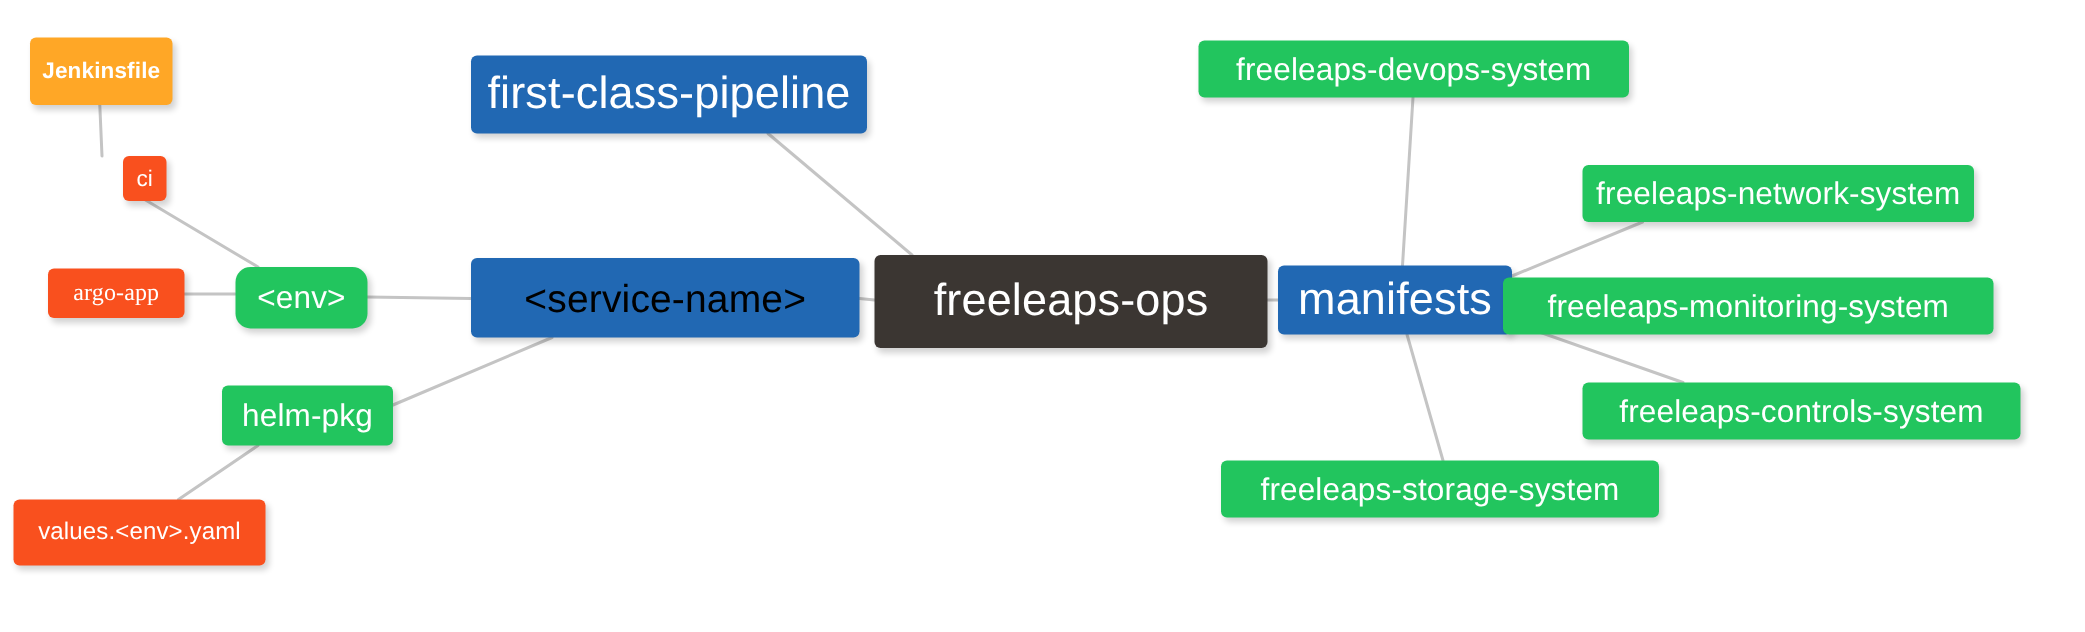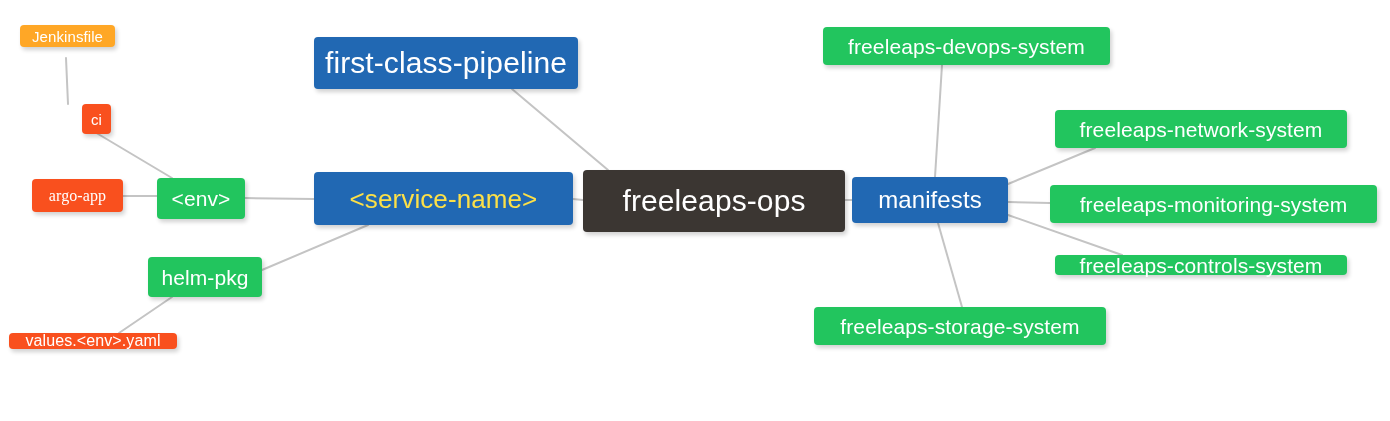--- a/index.html
+++ b/index.html
@@ -62,56 +62,56 @@
       <line x1="935" y1="177" x2="942" y2="65" stroke="#c4c4c4" stroke-width="2" stroke-linecap="round"></line>
       <line x1="1008" y1="184" x2="1095" y2="148" stroke="#c4c4c4" stroke-width="2" stroke-linecap="round"></line>
       <line x1="1008" y1="202" x2="1050" y2="203" stroke="#c4c4c4" stroke-width="2" stroke-linecap="round"></line>
       <line x1="1008" y1="215" x2="1122" y2="255" stroke="#c4c4c4" stroke-width="2" stroke-linecap="round"></line>
       <line x1="938" y1="223" x2="962" y2="307" stroke="#c4c4c4" stroke-width="2" stroke-linecap="round"></line>
     </svg>
   <div id="node-layer">
       <div class="node" style="left: 583px; top: 170px; width: 262px; height: 62px; background: rgb(59, 54, 50); font-size: 30px; color: rgb(255, 255, 255);">
         <span class="node-label">freeleaps-ops</span>
       </div>
-      <div class="node" style="left: 314px; top: 172px; width: 259px; height: 53px; background: rgb(33, 104, 179); font-size: 26px; color: #fde047;">
+      <div class="node" style="left: 314px; top: 172px; width: 259px; height: 53px; background: rgb(33, 104, 179); font-size: 26px; color: #000000;">
         <span class="node-label">&lt;service-name&gt;</span>
       </div>
-      <div class="node" style="left: 852px; top: 177px; width: 156px; height: 46px; background: rgb(33, 104, 179); font-size: 24px; color: rgb(255, 255, 255);">
+      <div class="node" style="left: 852px; top: 177px; width: 156px; height: 46px; background: rgb(33, 104, 179); font-size: 30px; color: rgb(255, 255, 255);">
         <span class="node-label">manifests</span>
       </div>
       <div class="node" style="left: 314px; top: 37px; width: 264px; height: 52px; background: rgb(33, 104, 179); font-size: 30px; color: rgb(255, 255, 255);">
         <span class="node-label">first-class-pipeline</span>
       </div>
-      <div class="node" style="left: 157px; top: 178px; width: 88px; height: 41px; background: rgb(34, 197, 94); font-size: 21px; color: rgb(255, 255, 255);">
+      <div class="node" style="left: 157px; top: 178px; width: 88px; height: 41px; background: rgb(34, 197, 94); font-size: 21px; color: rgb(255, 255, 255); border-radius: 10px;">
         <span class="node-label">&lt;env&gt;</span>
       </div>
       <div class="node" style="left: 148px; top: 257px; width: 114px; height: 40px; background: rgb(34, 197, 94); font-size: 21px; color: rgb(255, 255, 255);">
         <span class="node-label">helm-pkg</span>
       </div>
-      <div class="node" style="left: 9px; top: 333px; width: 168px; height: 16px; background: rgb(249, 80, 30); font-size: 16px; color: rgb(255, 255, 255);">
+      <div class="node" style="left: 9px; top: 333px; width: 168px; height: 44px; background: rgb(249, 80, 30); font-size: 16px; color: rgb(255, 255, 255);">
         <span class="node-label">values.&lt;env&gt;.yaml</span>
       </div>
       <div class="node" style="left: 32px; top: 179px; width: 91px; height: 33px; background: rgb(249, 80, 30); font-size: 16px; color: rgb(255, 255, 255); font-family: Liberation Serif, serif;">
         <span class="node-label">argo-app</span>
       </div>
       <div class="node" style="left: 54px; top: 104px; width: 29px; height: 30px; background: rgb(249, 80, 30); font-size: 15px; color: rgb(255, 255, 255); margin-left: 28px;">
         <span class="node-label">ci</span>
       </div>
-      <div class="node" style="left: 20px; top: 25px; width: 95px; height: 22px; background: rgb(255, 167, 38); font-size: 15px; color: rgb(255, 255, 255);">
+      <div class="node" style="left: 20px; top: 25px; width: 95px; height: 45px; background: rgb(255, 167, 38); font-size: 15px; color: rgb(255, 255, 255); font-weight: bold;">
         <span class="node-label">Jenkinsfile</span>
       </div>
-      <div class="node" style="left: 799px; top: 27px; width: 287px; height: 38px; background: rgb(34, 197, 94); font-size: 21px; color: rgb(255, 255, 255); margin-left: 24px;">
+      <div class="node" style="left: 799px; top: 27px; width: 287px; height: 38px; background: rgb(34, 197, 94); font-size: 21px; color: rgb(255, 255, 255);">
         <span class="node-label">freeleaps-devops-system</span>
       </div>
-      <div class="node" style="left: 1055px; top: 110px; width: 292px; height: 38px; background: rgb(34, 197, 94); font-size: 21px; color: rgb(255, 255, 255);">
+      <div class="node" style="left: 1055px; top: 110px; width: 261px; height: 38px; background: rgb(34, 197, 94); font-size: 21px; color: rgb(255, 255, 255);">
         <span class="node-label">freeleaps-network-system</span>
       </div>
-      <div class="node" style="left: 1050px; top: 185px; width: 327px; height: 38px; background: rgb(34, 197, 94); font-size: 21px; color: rgb(255, 255, 255);">
+      <div class="node" style="left: 1002px; top: 185px; width: 327px; height: 38px; background: rgb(34, 197, 94); font-size: 21px; color: rgb(255, 255, 255);">
         <span class="node-label">freeleaps-monitoring-system</span>
       </div>
-      <div class="node" style="left: 1055px; top: 255px; width: 292px; height: 20px; background: rgb(34, 197, 94); font-size: 21px; color: rgb(255, 255, 255);">
+      <div class="node" style="left: 1055px; top: 255px; width: 292px; height: 38px; background: rgb(34, 197, 94); font-size: 21px; color: rgb(255, 255, 255);">
         <span class="node-label">freeleaps-controls-system</span>
       </div>
       <div class="node" style="left: 814px; top: 307px; width: 292px; height: 38px; background: rgb(34, 197, 94); font-size: 21px; color: rgb(255, 255, 255); text-align: right;">
         <span class="node-label">freeleaps-storage-system</span>
       </div>
     </div>
 </div>
 
 </body></html>

